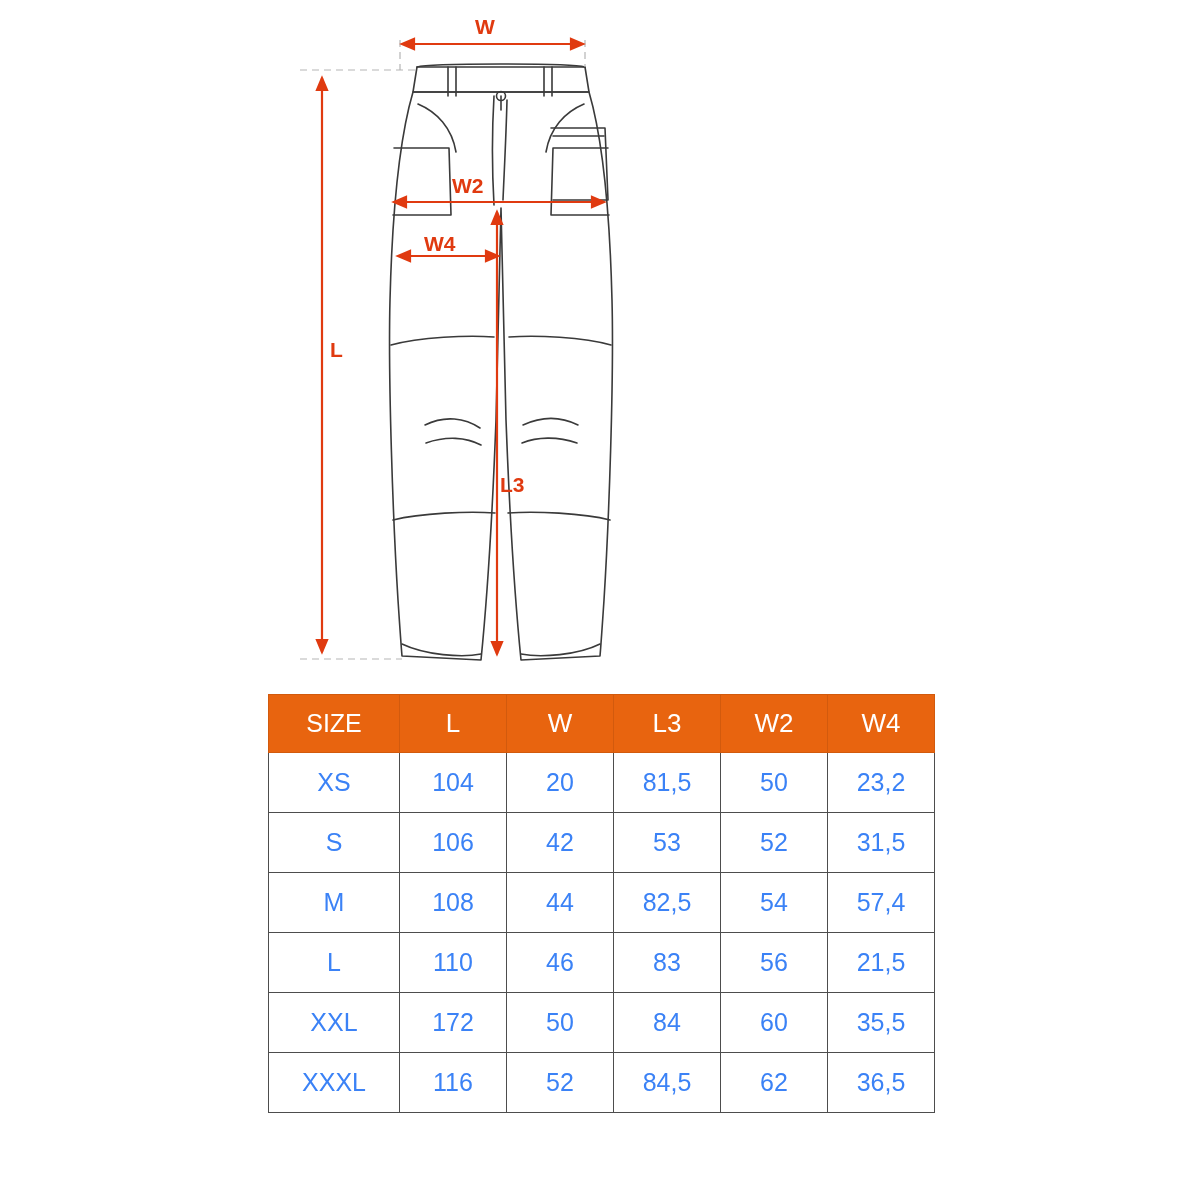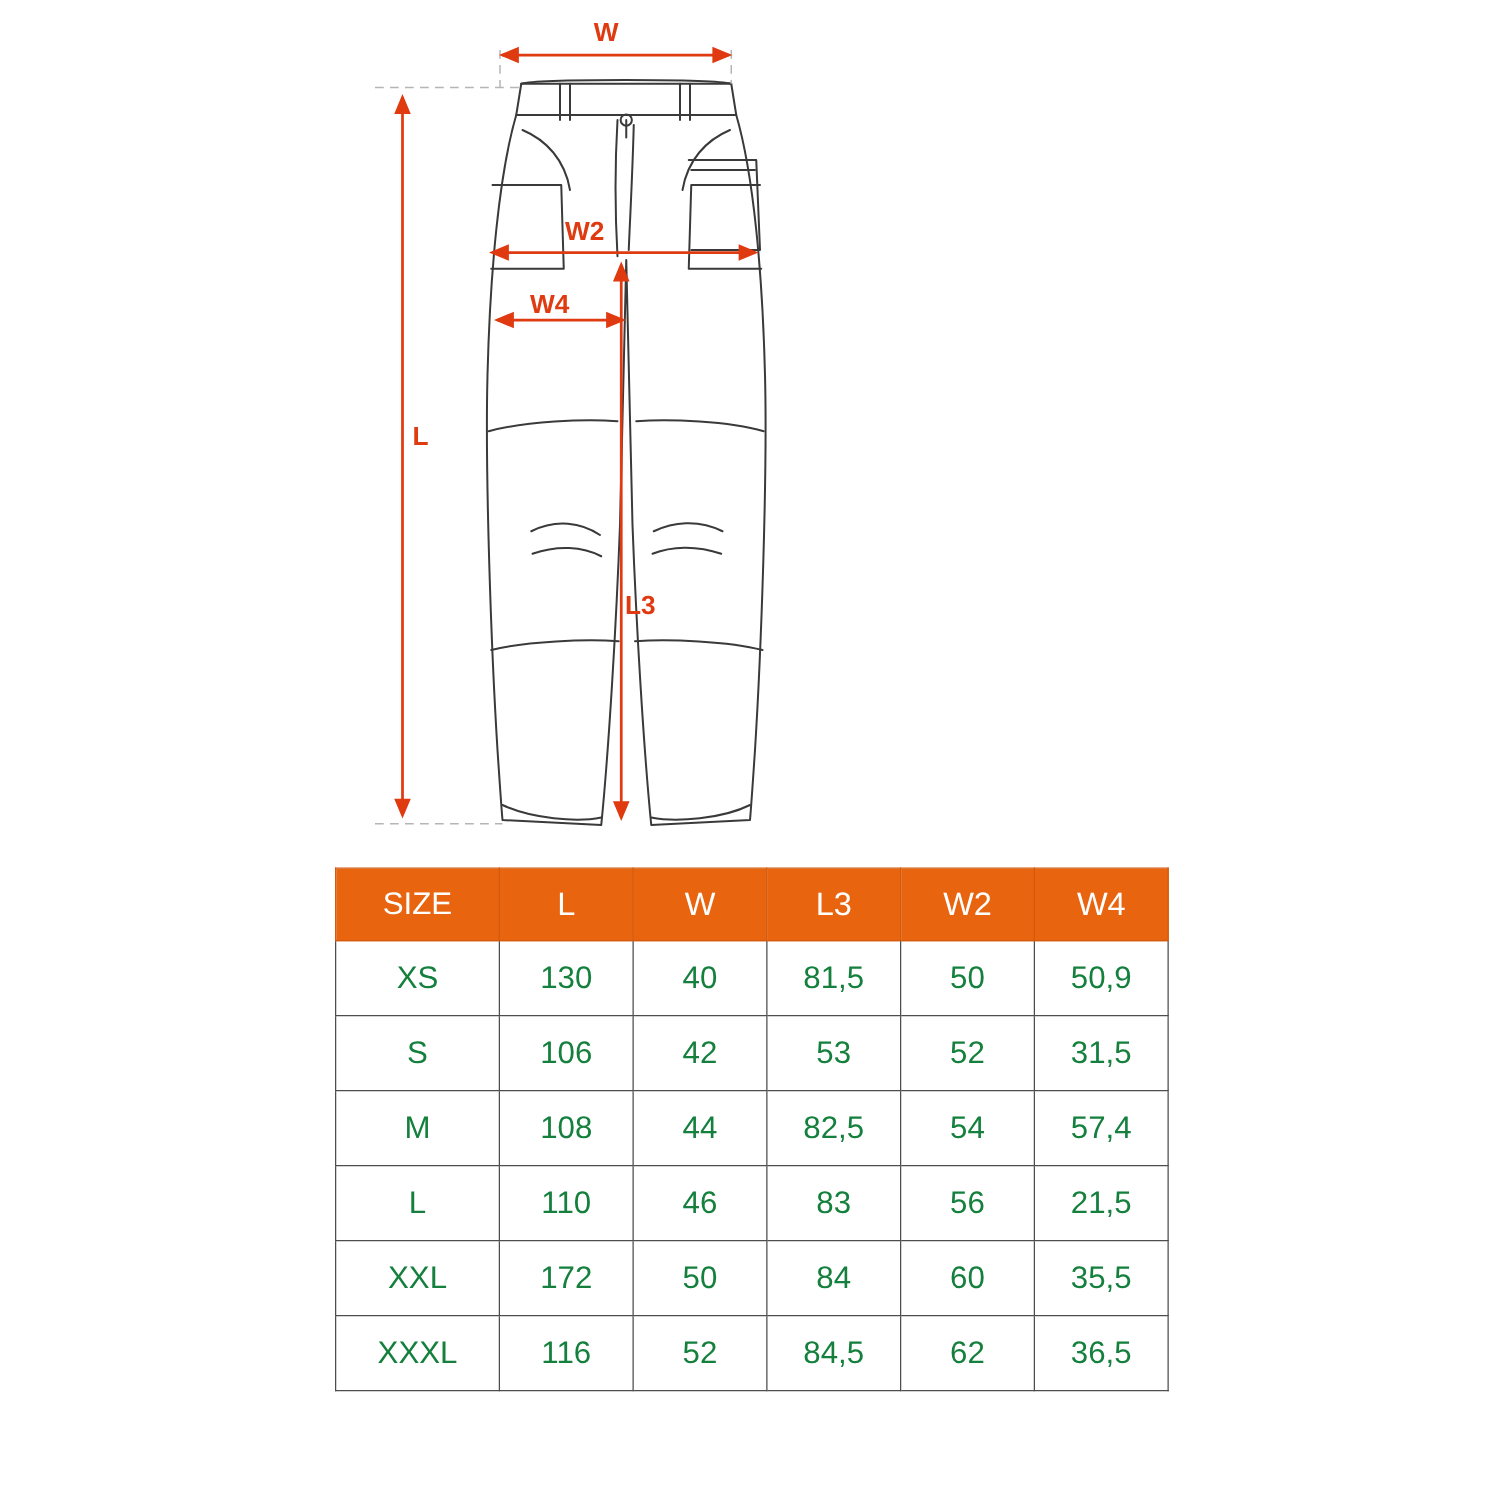--- a/index.html
+++ b/index.html
@@ -50,21 +50,21 @@
   table.size-table {
     border-collapse: collapse;
     width: 667px;
     table-layout: fixed;
   }
   table.size-table th,
   table.size-table td {
     border: 1px solid #4d4d4d;
     text-align: center;
     font-family: "Liberation Sans", sans-serif;
-    color: #15803d;
+    color: #3b82f6;
     font-size: 25px;
     height: 59px;
     padding: 0;
   }
   table.size-table thead th {
     background: #e8640f;
     color: #ffffff;
     font-size: 26px;
     font-weight: normal;
     border-color: #d25a0d;
@@ -191,25 +191,25 @@
           <th>L</th>
           <th>W</th>
           <th>L3</th>
           <th>W2</th>
           <th>W4</th>
         </tr>
       </thead>
       <tbody>
         <tr>
           <td>XS</td>
-          <td>130</td>
-          <td>40</td>
+          <td>104</td>
+          <td>20</td>
           <td>81,5</td>
           <td>50</td>
-          <td>50,9</td>
+          <td>23,2</td>
         </tr>
         <tr>
           <td>S</td>
           <td>106</td>
           <td>42</td>
           <td>53</td>
           <td>52</td>
           <td>31,5</td>
         </tr>
         <tr>

